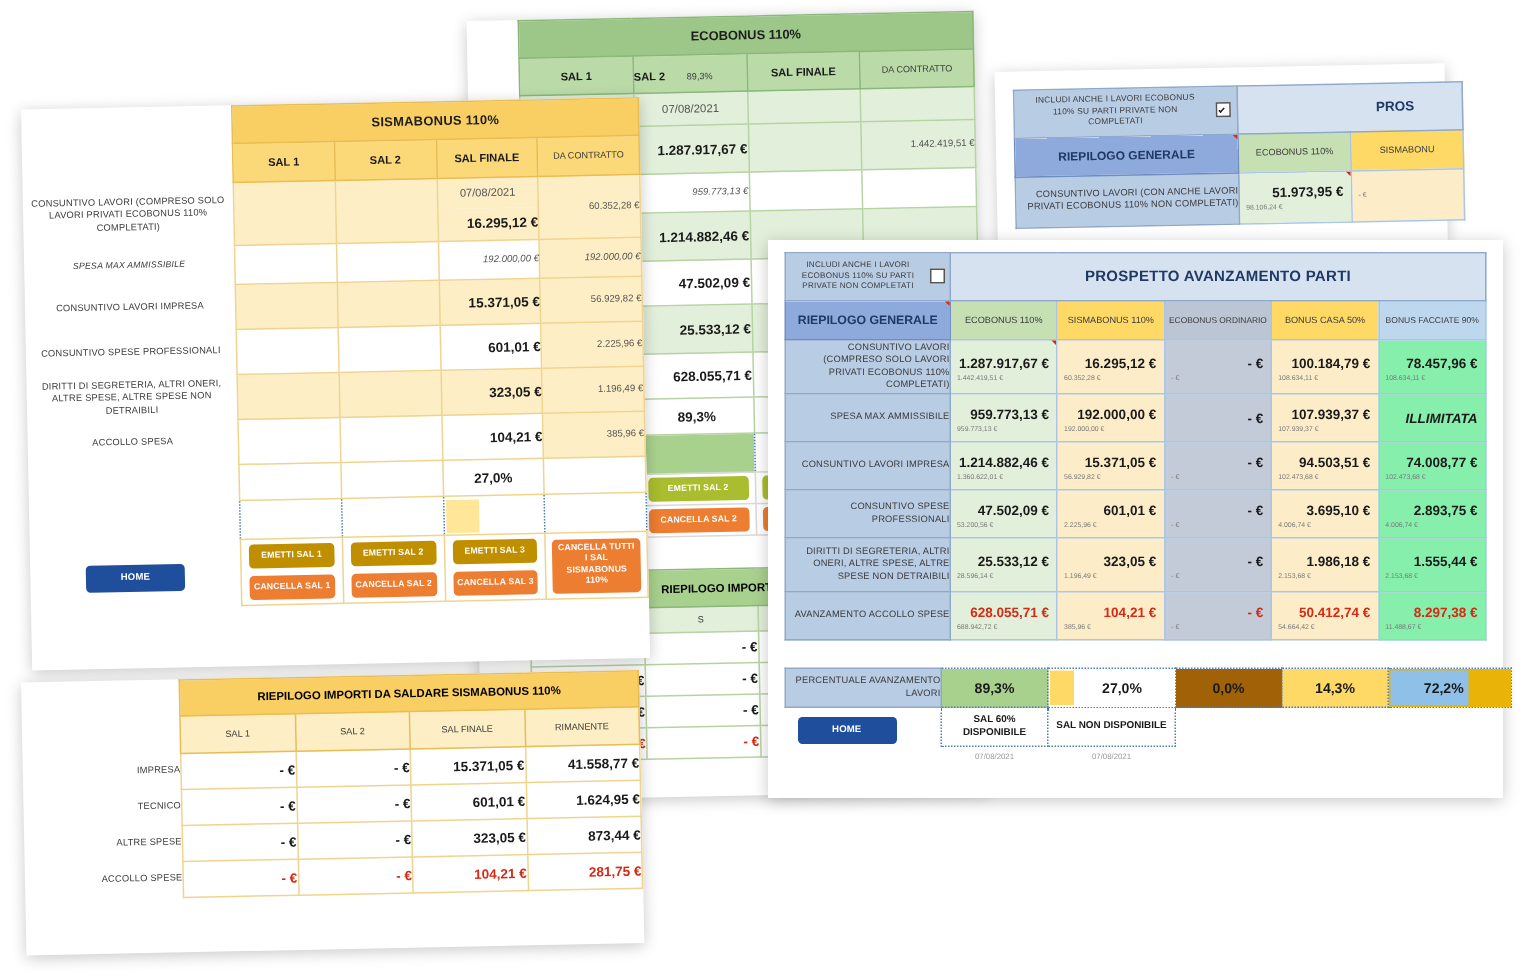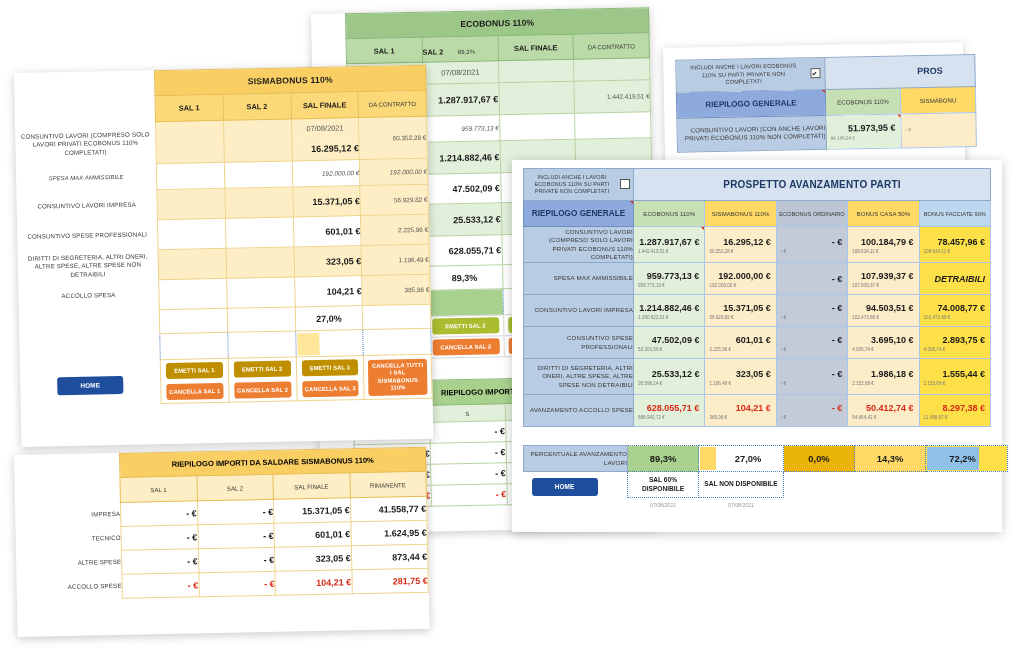--- a/index.html
+++ b/index.html
@@ -50,21 +50,21 @@
   .bl-rg{background:#8eaadc;border:1px solid #6f8ebf;}
   .bl-lbl{background:#b8cce4;border:1px solid #8ea9c9;}
   .c-eco{background:#e2efda;border:1px solid #a9c6e8;}
   .c-ecoh{background:#c6e0b4;border:1px solid #a9c6e8;}
   .c-sis{background:#fdecc8;border:1px solid #a9c6e8;}
   .c-sish{background:#ffd966;border:1px solid #a9c6e8;}
   .c-ord{background:#c3cbd8;border:1px solid #a9c6e8;}
   .c-ordh{background:#bcc5d3;border:1px solid #a9c6e8;}
   .c-casa{background:#fdecc8;border:1px solid #a9c6e8;}
   .c-casah{background:#ffd966;border:1px solid #a9c6e8;}
-  .c-fac{background:#fde047;border:1px solid #a9c6e8;}
+  .c-fac{background:#86efac;border:1px solid #a9c6e8;}
   .c-fach{background:#bdd7ee;border:1px solid #a9c6e8;}
 
   .chk{display:inline-block;width:8px;height:8px;border:1px solid #555;background:#fff;vertical-align:middle;position:relative;}
   .chk.on:after{content:"";position:absolute;left:1px;top:3px;width:3px;height:1.4px;border-left:1.4px solid #1a1a1a;border-bottom:1.4px solid #1a1a1a;transform:rotate(-45deg);}
   .redmark{position:absolute;top:0;right:0;width:0;height:0;border-top:3px solid #d42a16;border-left:3px solid transparent;}
 
   
   .btn{display:block;text-align:center;color:#fff;font-size:5.8px;font-weight:bold;border-radius:3px;line-height:1.25;letter-spacing:.1px;}
   .btn-home{background:#1f4e9c;width:66px;height:18px;line-height:18px;font-size:6.4px;border-radius:3px;}
   .btn-emit{background:#bf8f00;height:16px;line-height:16px;}
@@ -483,21 +483,21 @@
           <div class="sub">192.000,00 €</div>
         </td>
         <td class="c-ord">
           <div class="val">-   €</div>
         </td>
         <td class="c-casa">
           <div class="val">107.939,37 €</div>
           <div class="sub">107.939,37 €</div>
         </td>
         <td class="c-fac">
-          <div class="val ital">DETRAIBILI</div>
+          <div class="val ital">ILLIMITATA</div>
         </td>
       </tr>
 
       <tr style="height:32px;">
         <td class="bl-lbl lbl">CONSUNTIVO LAVORI IMPRESA</td>
         <td class="c-eco">
           <div class="val">1.214.882,46 €</div>
           <div class="sub">1.360.622,01 €</div>
         </td>
         <td class="c-sis">
@@ -594,23 +594,23 @@
 
     <table class="tbl" style="width:468px;margin:18px 0 0 11px;">
       <tbody>
           <tr style="height:26px;">
         <td class="bl-lbl lbl" style="width:103px;">PERCENTUALE AVANZAMENTO LAVORI</td>
         <td class="dotted pct" style="width:70px;background:#a9d18e;">89,3%</td>
         <td class="dotted pct" style="width:70px;background:#fff;position:relative;padding-left:14px;">
           <span style="position:absolute;left:1px;top:1px;bottom:1px;width:16px;background:#ffd966;"></span>
           <span>27,0%</span>
         </td>
-        <td class="dotted pct" style="width:70px;background:#eab308;">0,0%</td>
+        <td class="dotted pct" style="width:70px;background:#a16207;">0,0%</td>
         <td class="dotted pct" style="width:70px;background:#ffd966;">14,3%</td>
-        <td class="dotted pct" style="width:73px;background:#fde047;position:relative;padding-right:8px;margin-left:22px;">
+        <td class="dotted pct" style="width:73px;background:#eab308;position:relative;padding-right:8px;margin-left:22px;">
           <span style="position:absolute;left:1px;top:1px;bottom:1px;width:52px;background:#8ec0e8;"></span>
           <span style="position:relative;">72,2%</span>
         </td>
       </tr>
       <tr style="height:26px;">
         <td style="padding-top:4px;">
           <div class="btn btn-home" style="margin-left:8px;">HOME</div>
         </td>
         <td class="dotted saltag" style="background:#fff;">SAL 60% DISPONIBILE</td>
         <td class="dotted saltag" style="background:#fff;">SAL NON DISPONIBILE</td>

